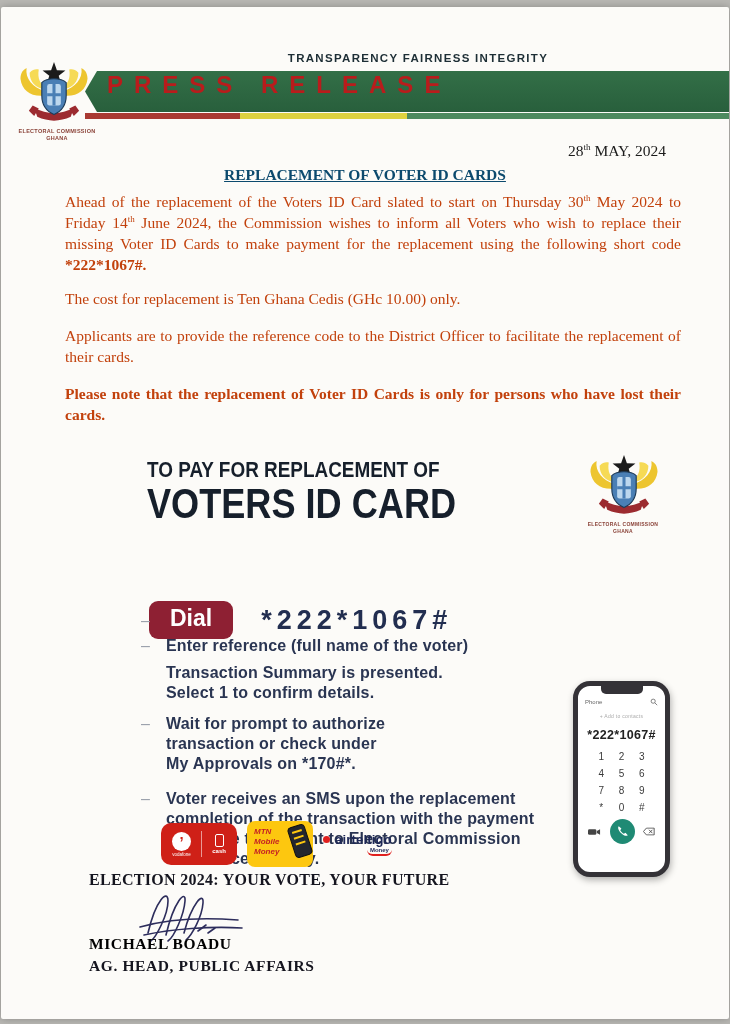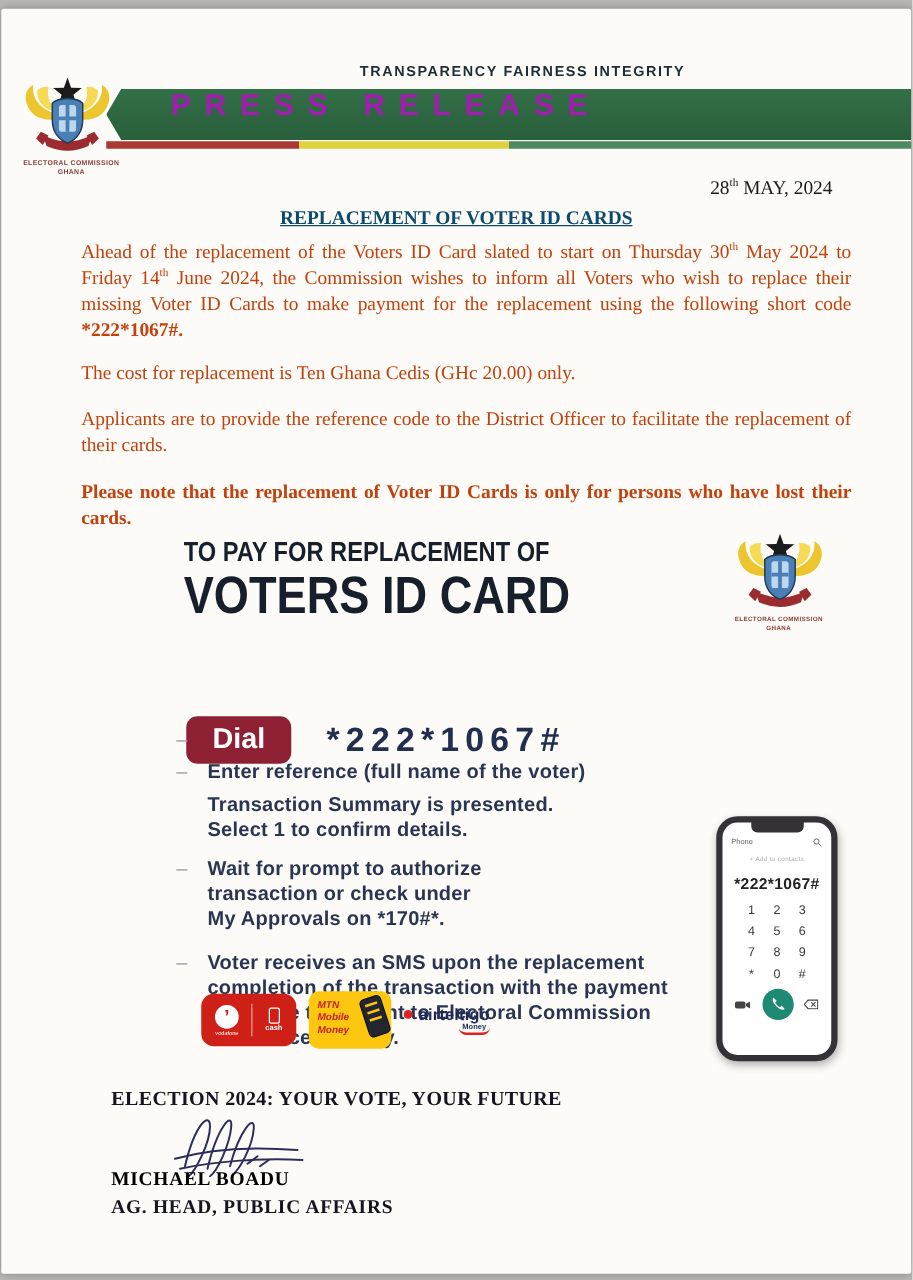--- a/index.html
+++ b/index.html
@@ -8,21 +8,21 @@
   .page { position:absolute; top:7px; left:1px; right:1px; bottom:5px; background:#fcfbf8; border-radius:2px;
           box-shadow:0 0 8px rgba(0,0,0,.25); }
 
   
   .motto { position:absolute; top:45px; left:0; right:0; text-align:center; padding-left:106px;
            font:700 11.5px "Liberation Sans", sans-serif; letter-spacing:1.3px; color:#1d2e35; }
   .banner { position:absolute; top:64px; left:84px; right:0; height:41px;
             background:linear-gradient(#336f47,#285f3c);
             clip-path:polygon(0 50%, 12px 0, 100% 0, 100% 100%, 12px 100%); }
   .banner-title { position:absolute; top:64px; left:95px; width:385px; height:41px; line-height:41px;
-                  text-align:right; color:#a21caf; font:700 24px "Liberation Sans", sans-serif;
+                  text-align:left; color:#b91c1c; font:700 24px "Liberation Sans", sans-serif;
                   letter-spacing:11px; text-indent:11px; }
   .stripe { position:absolute; top:106px; left:84px; right:0; height:6px;
             background:linear-gradient(to right,#a93a33 0 24%,#ded23f 24% 50%,#4d8a5f 50% 100%); }
   .coa-left { position:absolute; left:13px; top:55px; }
   .coa-caption { font:700 5.5px "Liberation Sans", sans-serif; color:#8a4238; text-align:center;
                  white-space:pre-line; letter-spacing:.3px; line-height:7px; }
   .coa-left-cap { position:absolute; left:6px; top:121px; width:100px; }
   .date { position:absolute; top:135px; right:63px; font:400 15.5px "Liberation Serif", serif; color:#1b1b1b; }
   .date sup, .bodytext sup { font-size:9px; vertical-align:super; line-height:0; }
 
@@ -30,21 +30,21 @@
   .doc-title { position:absolute; top:159px; left:0; right:0; text-align:center;
                font:700 15.5px "Liberation Serif", serif; text-decoration:underline; color:#0c4a6e; }
   .bodytext { position:absolute; top:184px; left:64px; right:48px;
               font:400 15.5px/21px "Liberation Serif", serif; color:#c2410c; text-align:justify; }
   .bodytext p.p2 { margin-top:13px; }
   .bodytext p.p3 { margin-top:16px; }
   .bodytext p.p4 { margin-top:16px; font-weight:700; }
   .bodytext b { font-weight:700; }
 
   
-  .flyer { position:absolute; top:420px; left:0; right:0; height:425px;
+  .flyer { position:absolute; top:448px; left:0; right:0; height:425px;
            font-family:"Liberation Sans", sans-serif;text-decoration:underline; }
   .fh-small { position:absolute; left:146px; top:2px; font-weight:800; font-size:22px; color:#161f2b;
               transform:scaleX(.86); transform-origin:left; letter-spacing:0; }
   .fh-big { position:absolute; left:146px; top:25px; font-weight:800; font-size:42px; color:#161f2b;
             transform:scaleX(.86); transform-origin:left; }
   .coa-right { position:absolute; left:580px; top:0px; }
   .coa-right-cap { position:absolute; left:572px; top:66px; width:100px; font-size:5px; }
   .dial-row { position:absolute; left:148px; top:106px; display:flex; align-items:center; gap:28px;margin-top:40px; }
   .dial-btn { background:#8e2033; color:#fff; font-weight:700; font-size:23px;
               padding:4px 21px 7px; border-radius:9px; }
@@ -158,21 +158,21 @@
         <use href="#coa"></use>
       </svg>
   </div>
   <div class="coa-caption coa-left-cap">ELECTORAL COMMISSION
 GHANA</div>
   <div class="date"><span>28</span><sup>th</sup><span> MAY, 2024</span></div>
 
   <div class="doc-title">REPLACEMENT OF VOTER ID CARDS</div>
   <div class="bodytext">
     <p class="p1"><span>Ahead of the replacement of the Voters ID Card slated to start on Thursday 30</span><sup>th</sup><span> May 2024 to Friday 14</span><sup>th</sup><span> June 2024, the Commission wishes to inform all Voters who wish to replace their missing Voter ID Cards to make payment for the replacement using the following short code </span><b>*222*1067#.</b></p>
-    <p class="p2">The cost for replacement is Ten Ghana Cedis (GHc 20.00) only.</p>
+    <p class="p2">The cost for replacement is Ten Ghana Cedis (GHc 10.00) only.</p>
     <p class="p3">Applicants are to provide the reference code to the District Officer to facilitate the replacement of their cards.</p>
     <p class="p4">Please note that the replacement of Voter ID Cards is only for persons who have lost their cards.</p>
   </div>
 
   <div class="flyer">
     <div class="fh-small">TO PAY FOR REPLACEMENT OF</div>
     <div class="fh-big">VOTERS ID CARD</div>
     <div class="coa-right">
       <svg width="86" height="64" viewBox="0 0 100 84">
           <use href="#coa"></use>

